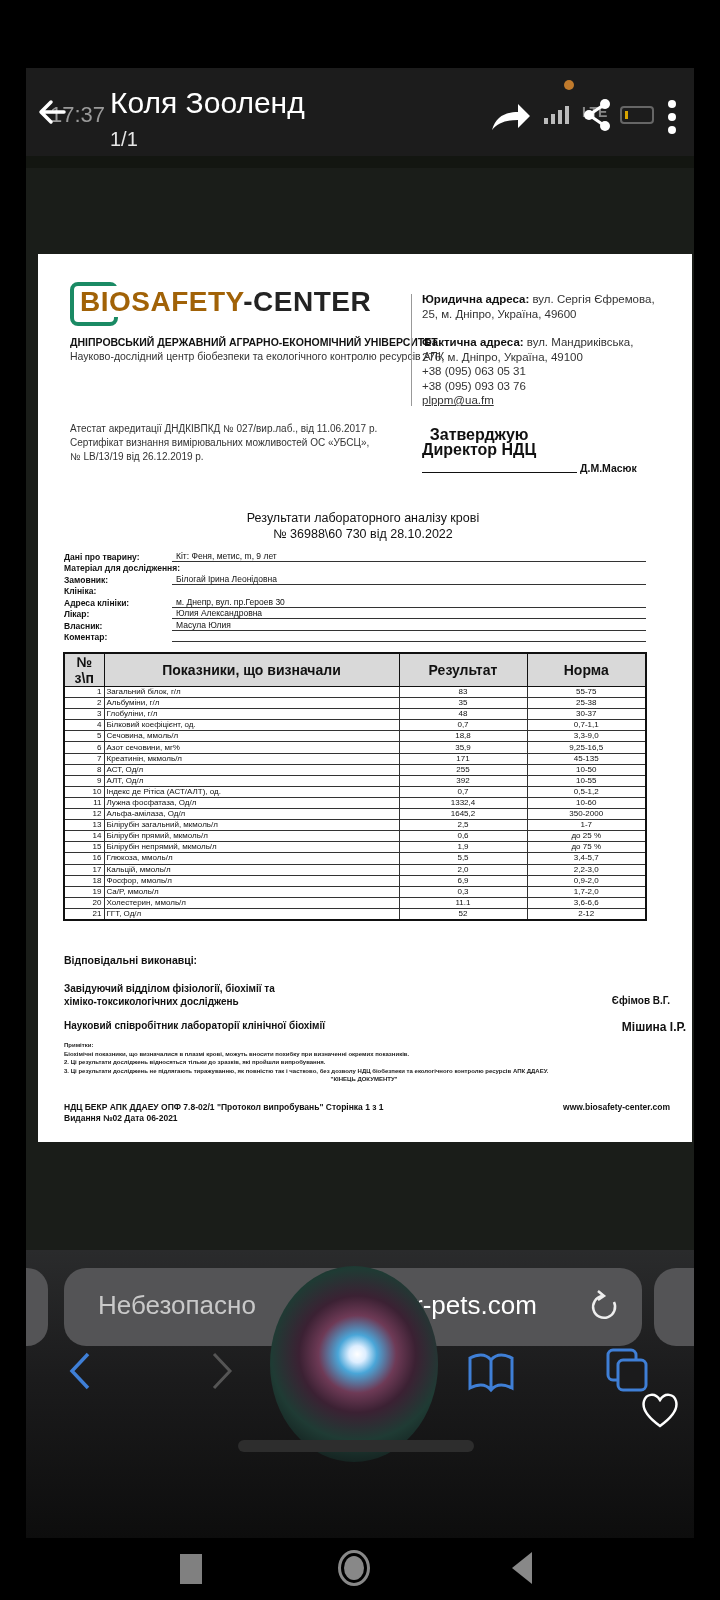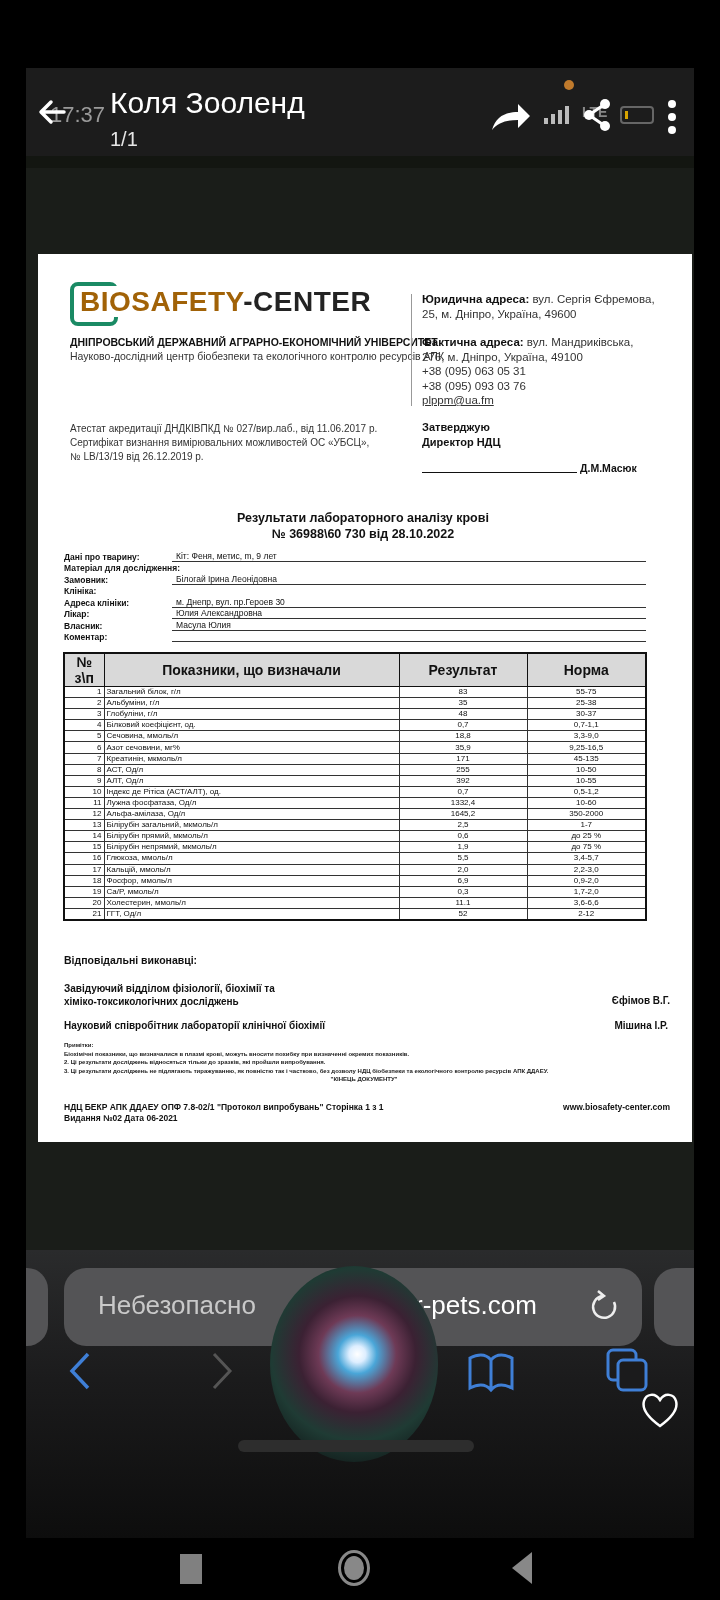--- a/index.html
+++ b/index.html
@@ -31,43 +31,43 @@
   .logo-text { position: absolute; left: 10px; top: 4px; font-size: 28px; font-weight: bold; letter-spacing: 0.5px; white-space: nowrap; }
   .logo-text .g { color: #a16207; background: #fff; }
   .logo-text .d { color: #232323; }
   .univ { position: absolute; left: 32px; top: 82px; font-size: 10.5px; font-weight: bold; white-space: nowrap; }
   .inst { position: absolute; left: 32px; top: 96px; font-size: 10.5px; color: #333; white-space: nowrap; }
   .accr { position: absolute; left: 32px; top: 168px; font-size: 10px; color: #333; line-height: 14px; }
   .vline { position: absolute; left: 373px; top: 40px; width: 1px; height: 112px; background: #999; }
   .addr { position: absolute; left: 384px; top: 38px; font-size: 11.5px; color: #333; line-height: 14.5px; }
   .addr b { color: #111; }
   .addr .email { text-decoration: underline; }
-  .approve { position: absolute; left: 384px; top: 166px; font-size: 11px; font-weight: bold; line-height: 15px; }
+  .approve { position: absolute; left: 384px; top: 173px; font-size: 16px; font-weight: bold; line-height: 15px; text-align: center; }
   .sign-line { position: absolute; left: 384px; top: 218px; width: 155px; border-bottom: 1px solid #111; }
   .sign-name { position: absolute; left: 542px; top: 208px; font-size: 10.5px; font-weight: bold; }
-  .doc-title { position: absolute; left: 0; width: 650px; top: 256px; text-align: center; font-size: 12.5px; font-weight: bold; line-height: 16px; }
+  .doc-title { position: absolute; left: 0; width: 650px; top: 256px; text-align: center; font-size: 12.5px; font-weight: normal; line-height: 16px; }
 
   .info { position: absolute; left: 26px; top: 296px; width: 582px; font-size: 8.5px; }
   .info .row { display: flex; height: 11.5px; align-items: flex-end; }
   .info .lbl { width: 108px; font-weight: bold; white-space: nowrap; margin-top: 6px; }
   .info .val { flex: 1; border-bottom: 1px solid #333; padding-left: 4px; white-space: nowrap; }
   .info .row.wide .lbl { width: 154px; }
 
   table.res { position: absolute; left: 25px; top: 398px; width: 584px; border-collapse: collapse; font-size: 8px; }
   table.res th { background: #d9d9d9; font-weight: bold; border: 1px solid #111; height: 21px; font-size: 14px; }
   table.res td { border: 1px solid #333; height: 11.1px; line-height: 10px; padding: 0 2px; }
   table.res td.n { text-align: right; width: 40px; }
   table.res td.c { text-align: center; }
   table.res { border: 2px solid #111; }
 
   .resp-h { position: absolute; left: 26px; top: 700px; font-size: 10.5px; font-weight: bold; }
   .resp1 { position: absolute; left: 26px; top: 728px; font-size: 10px; font-weight: bold; line-height: 13px; }
   .resp1-name { position: absolute; right: 22px; top: 741px; font-size: 10px; font-weight: bold; }
   .resp2 { position: absolute; left: 26px; top: 766px; font-size: 10px; font-weight: bold; }
-  .resp2-name { position: absolute; right: 24px; top: 766px; font-size: 10px; font-weight: bold; }
+  .resp2-name { position: absolute; right: 6px; top: 766px; font-size: 12px; font-weight: bold; }
   .notes { position: absolute; left: 26px; top: 787px; font-size: 6px; font-weight: bold; line-height: 8.5px; color: #222; }
   .notes .end { text-align: center; width: 600px; }
   .foot1 { position: absolute; left: 26px; top: 848px; font-size: 8.5px; font-weight: bold; line-height: 11px; }
   .foot-url { position: absolute; right: 22px; top: 848px; font-size: 8.5px; font-weight: bold; }
 
   
   .safari { position: absolute; left: 0; top: 1182px; width: 668px; height: 288px; background: linear-gradient(#2a2b2c, #1b1b1c 45%, #0d0d0d); }
   .urlbar { position: absolute; left: 38px; top: 18px; width: 578px; height: 78px; border-radius: 22px; background: #545456; }
   .side-pill-l { position: absolute; left: -20px; top: 18px; width: 42px; height: 78px; border-radius: 22px; background: #545456; }
   .side-pill-r { position: absolute; left: 628px; top: 18px; width: 60px; height: 78px; border-radius: 22px; background: #545456; }

